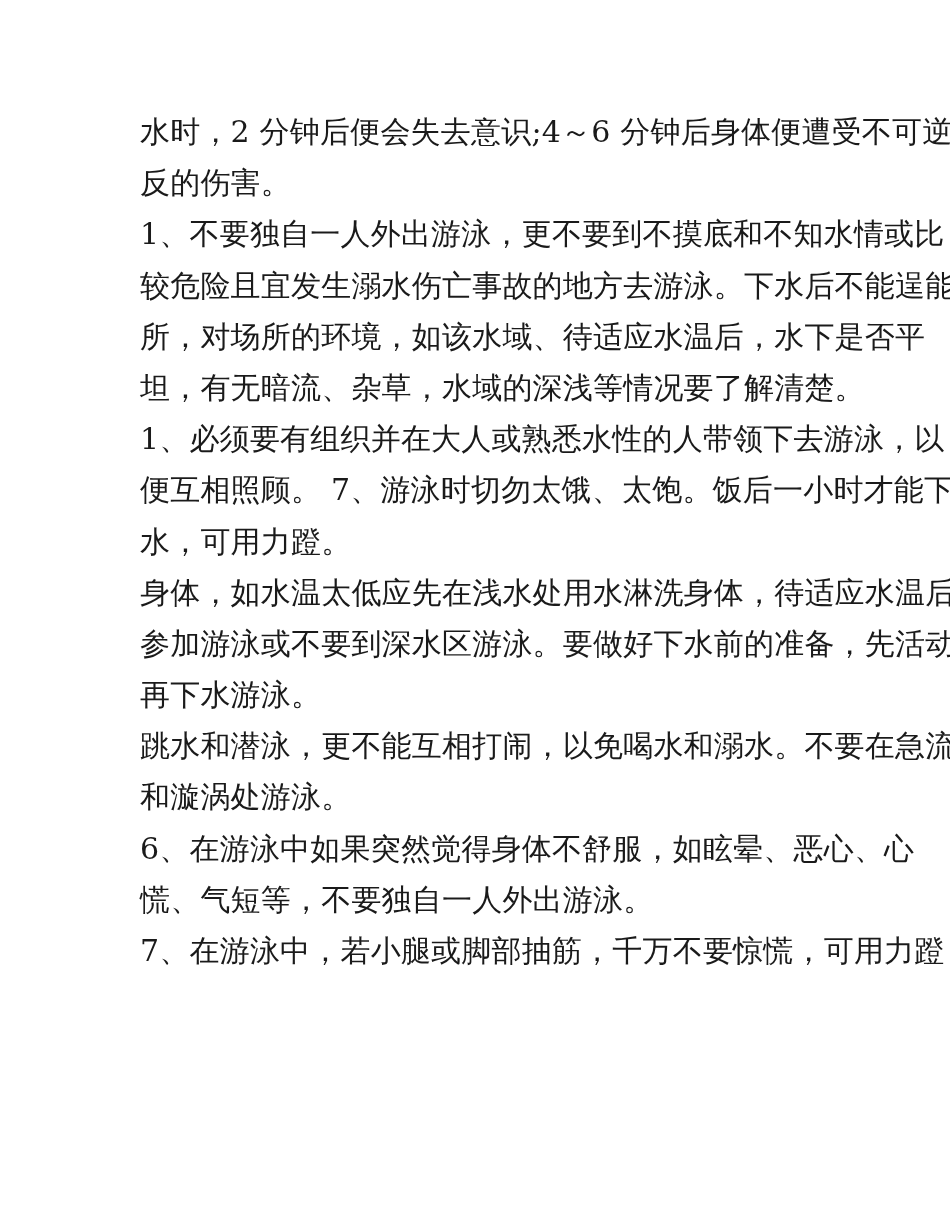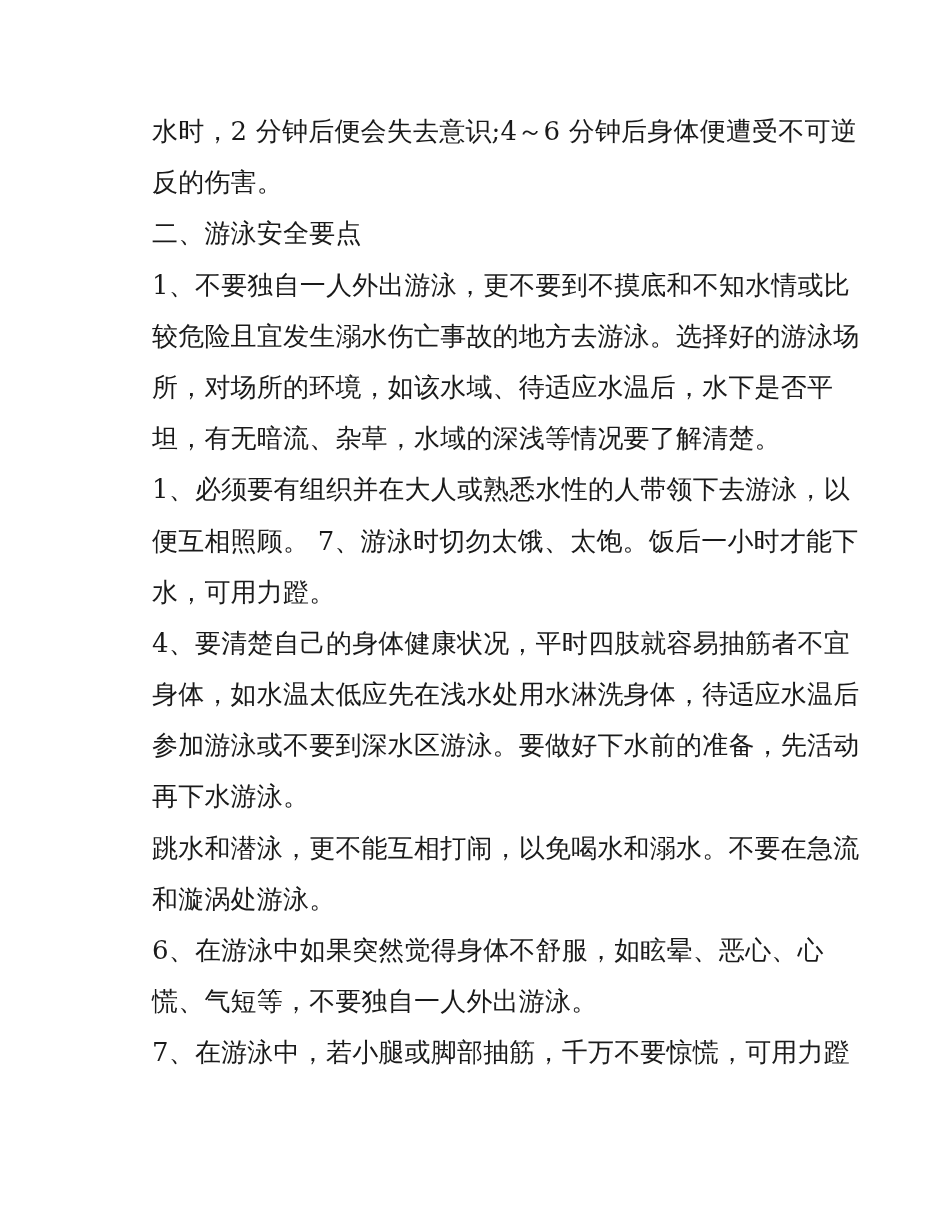--- a/index.html
+++ b/index.html
@@ -25,42 +25,39 @@
     }
     .content {
       position: absolute;
       left: 140px;
       top: 106px;
       width: 680px;
     }
     .line {
       height: 51.2px;
       line-height: 51.2px;
-      font-size: 26px;
+      font-size: 30px;
       white-space: nowrap;
       letter-spacing: 0.2px;
-      margin-left: 12px;
     }
   </style>
 </head>
 <body>
 
 <div class="page">
   <div class="content">
     <div class="line">水时，2 分钟后便会失去意识;4～6 分钟后身体便遭受不可逆</div>
     <div class="line">反的伤害。</div>
-    <div class="line">二、游泳安全要点</div>
     <div class="line">1、不要独自一人外出游泳，更不要到不摸底和不知水情或比</div>
-    <div class="line">较危险且宜发生溺水伤亡事故的地方去游泳。选择好的游泳场</div>
+    <div class="line">较危险且宜发生溺水伤亡事故的地方去游泳。下水后不能逞能</div>
     <div class="line">所，对场所的环境，如该水域、待适应水温后，水下是否平</div>
     <div class="line">坦，有无暗流、杂草，水域的深浅等情况要了解清楚。</div>
     <div class="line">1、必须要有组织并在大人或熟悉水性的人带领下去游泳，以</div>
     <div class="line">便互相照顾。 7、游泳时切勿太饿、太饱。饭后一小时才能下</div>
     <div class="line">水，可用力蹬。</div>
-    <div class="line">4、要清楚自己的身体健康状况，平时四肢就容易抽筋者不宜</div>
     <div class="line">身体，如水温太低应先在浅水处用水淋洗身体，待适应水温后</div>
     <div class="line">参加游泳或不要到深水区游泳。要做好下水前的准备，先活动</div>
     <div class="line">再下水游泳。</div>
     <div class="line">跳水和潜泳，更不能互相打闹，以免喝水和溺水。不要在急流</div>
     <div class="line">和漩涡处游泳。</div>
     <div class="line">6、在游泳中如果突然觉得身体不舒服，如眩晕、恶心、心</div>
     <div class="line">慌、气短等，不要独自一人外出游泳。</div>
     <div class="line">7、在游泳中，若小腿或脚部抽筋，千万不要惊慌，可用力蹬</div>
   </div>
 </div>

